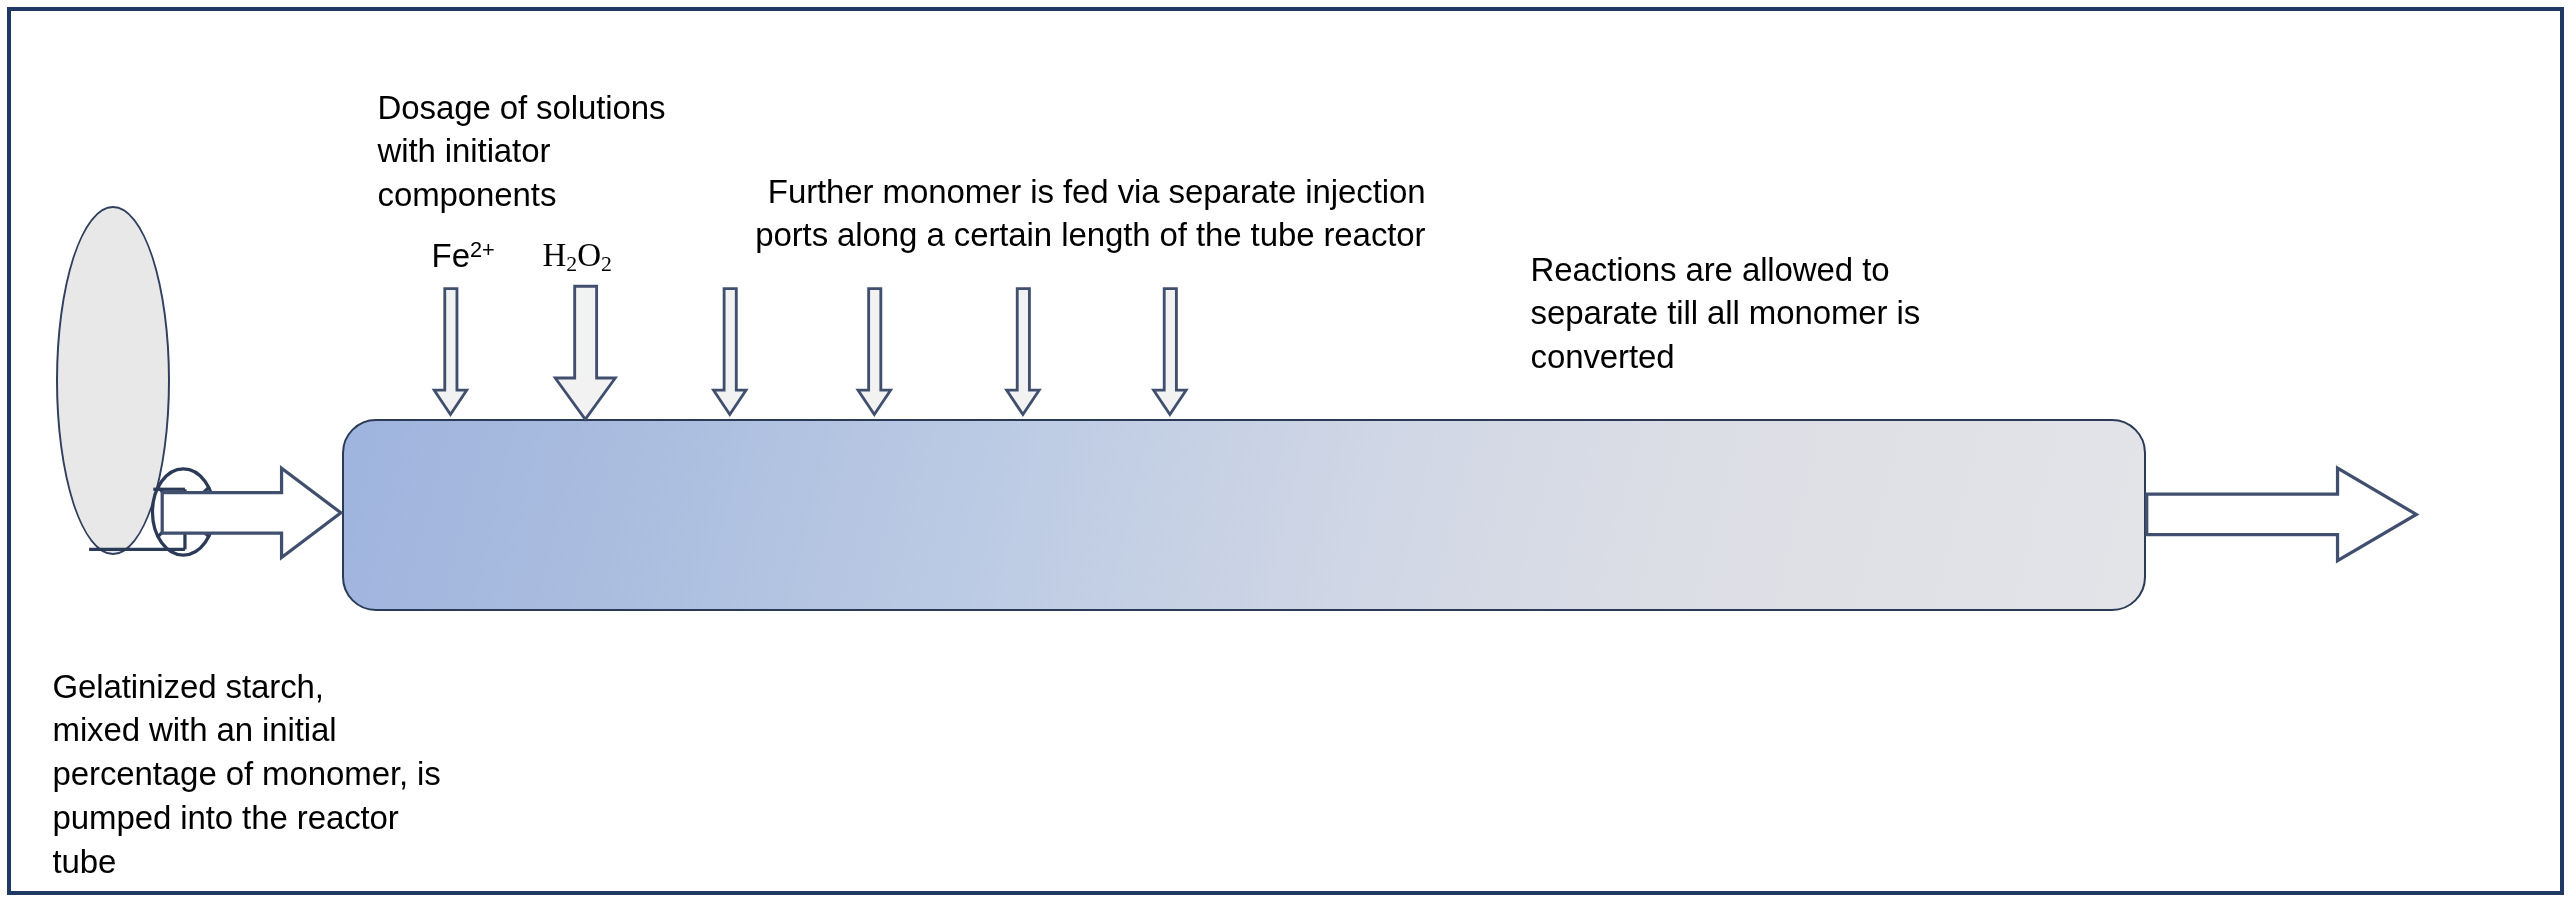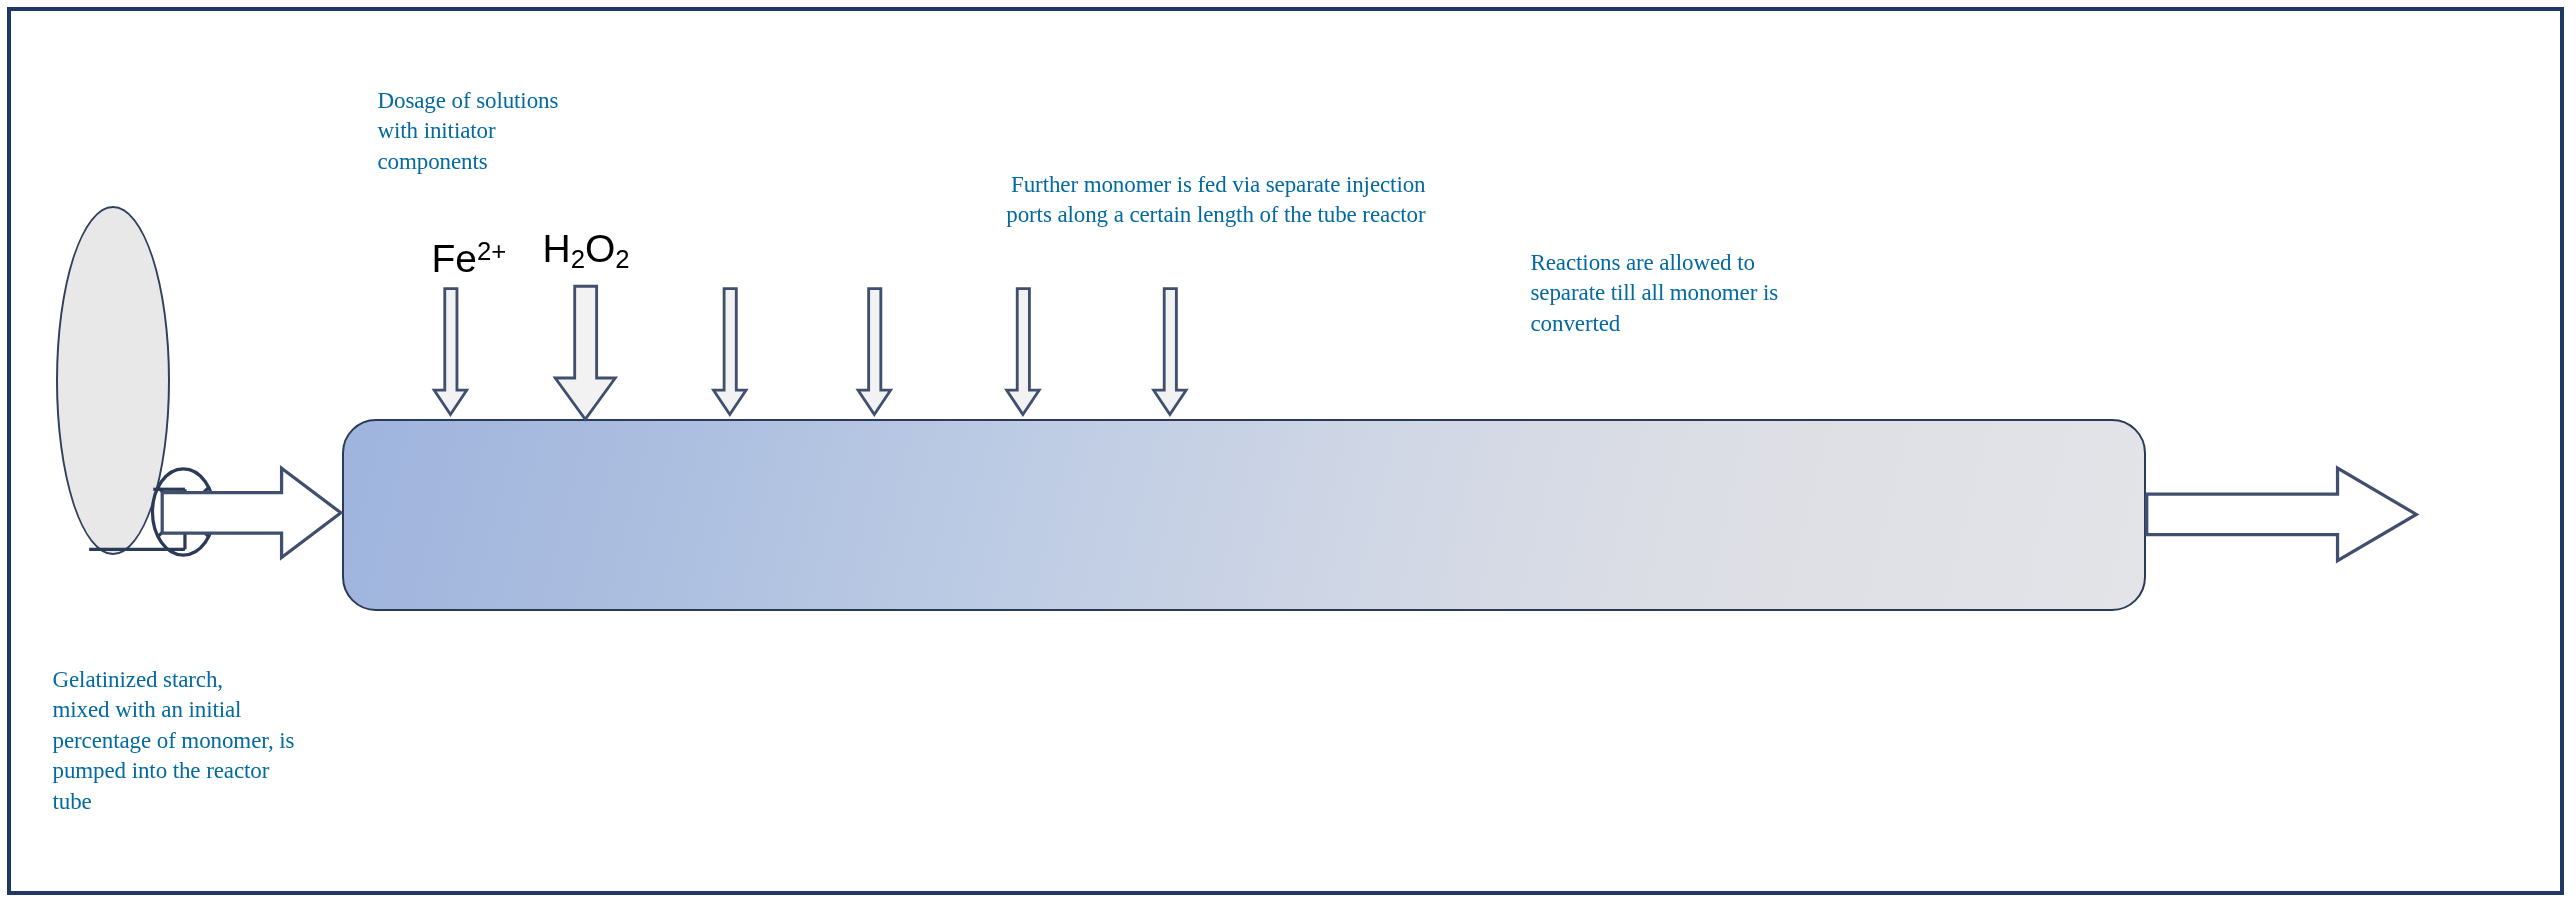--- a/index.html
+++ b/index.html
@@ -24,41 +24,40 @@
     width: 2557px;
     height: 888px;
     border: 4px solid #1f3864;
     box-sizing: border-box;
     background: #ffffff;
   }
 
   
   .txt {
     position: absolute;
-    color: #0369a1;
-    font-size: 23px;
+    color: #000000;
+    font-size: 33px;
     line-height: 1.33;
     white-space: pre-line;
     letter-spacing: -0.1px;
-    font-family: Liberation Serif, serif;
   }
   #label-dosage   { left: 367px;  top: 75px;  width: 349px; }
   #label-further  { left: 668px;  top: 159px; width: 747px; text-align: right; }
   #label-reactions{ left: 1520px; top: 237px; width: 471px; }
   #label-feed     { left: 42px;   top: 614px; width: 536px; margin-top: 40px; }
   #label-product  { left: 2215px; top: 575px; width: 325px; }
 
   .formula {
     position: absolute;
     color: #000000;
-    font-size: 39px;
+    font-size: 33px;
     line-height: 1;
   }
   #formula-fe  { left: 421px; top: 228px; }
-  #formula-h2o2{ left: 532px; top: 218px; }
+  #formula-h2o2{ left: 532px; top: 228px; font-family: Liberation Serif, serif; }
   .formula sub { font-size: 0.66em; vertical-align: -0.22em; }
   .formula sup { font-size: 0.66em; vertical-align: 0.45em; }
 
   
   #reactor-tube {
     position: absolute;
     left: 331px;
     top: 408px;
     width: 1804px;
     height: 192px;

